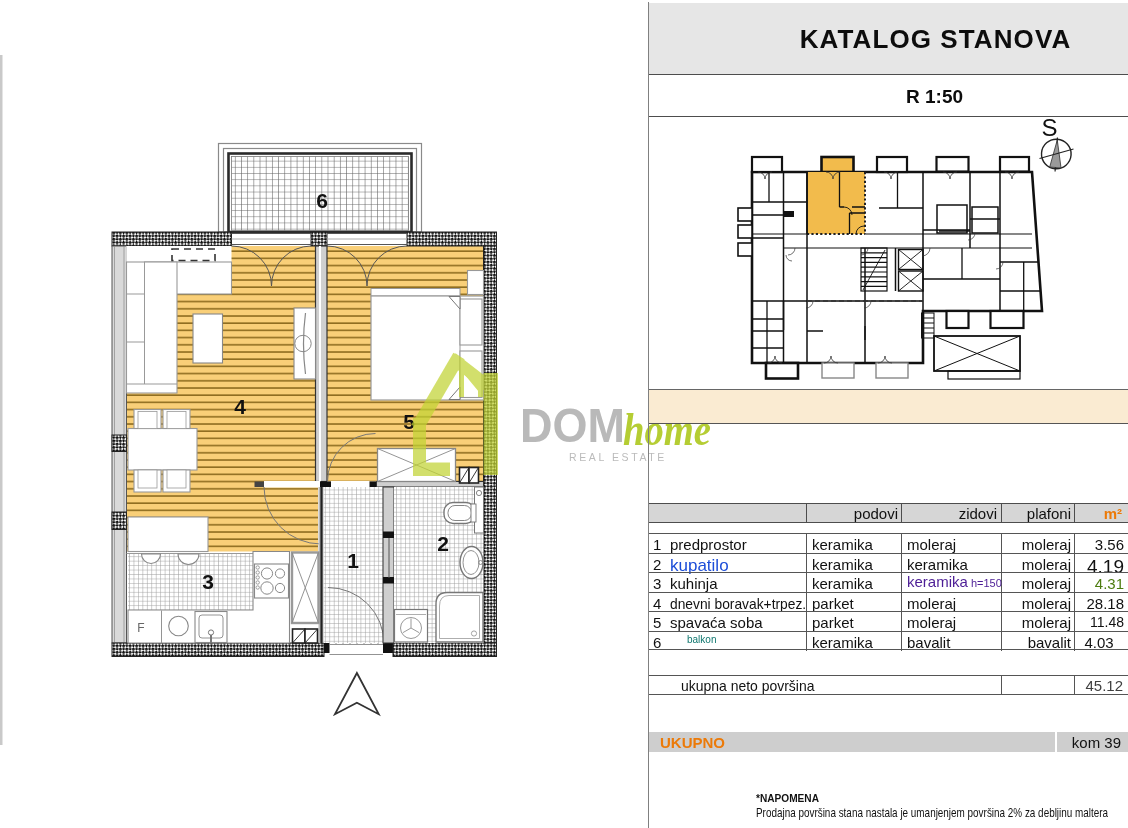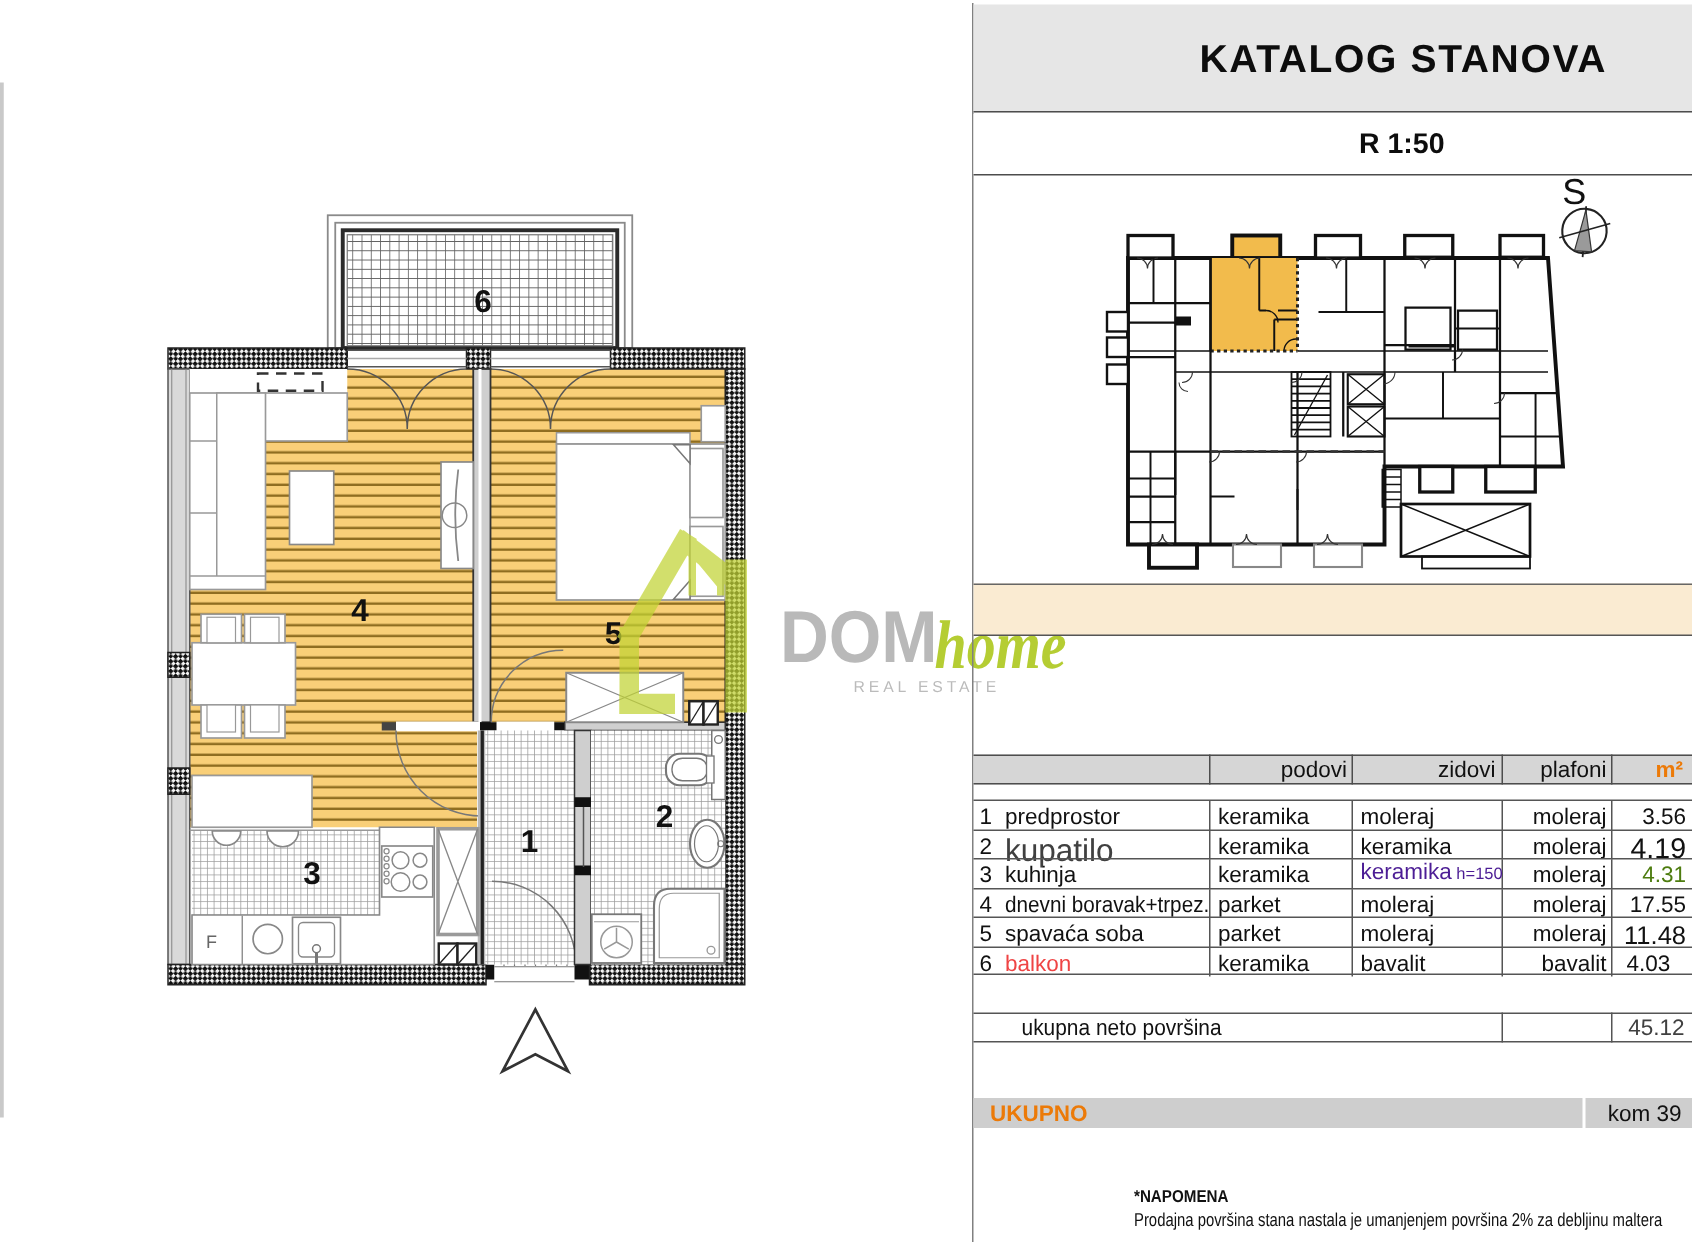--- a/index.html
+++ b/index.html
@@ -421,21 +421,21 @@
       <div class="abs" style="left:258px;top:2px;font-size:15px;color:#111;">moleraj<span style="font-size:11px"></span></div>
       <div class="abs" style="left:352px;top:2px;width:70px;text-align:right;font-size:15px;color:#111;">moleraj</div>
       <div class="abs" style="left:425px;top:2px;width:50px;text-align:right;font-size:15px;color:#111;">3.56</div>
     </div>
 <div class="abs" style="left:649px;top:552.5px;width:479px;height:19.5px;border-top:1px solid #555;">
       <div class="abs" style="left:157px;top:0;width:1px;height:19.5px;background:#555"></div>
       <div class="abs" style="left:252px;top:0;width:1px;height:19.5px;background:#555"></div>
       <div class="abs" style="left:352px;top:0;width:1px;height:19.5px;background:#555"></div>
       <div class="abs" style="left:425px;top:0;width:1px;height:19.5px;background:#555"></div>
       <div class="abs" style="left:4px;top:2px;font-size:15px;color:#111;">2</div>
-      <div class="abs" style="left:21px;top:2px;font-size:21px;color:#404040;white-space:nowrap;">kupatilo</div>
+      <div class="abs" style="left:21px;top:2px;font-size:17px;color:#1d4ed8;white-space:nowrap;">kupatilo</div>
       <div class="abs" style="left:163px;top:2px;font-size:15px;color:#111;">keramika</div>
       <div class="abs" style="left:258px;top:2px;font-size:15px;color:#111;">keramika<span style="font-size:11px"></span></div>
       <div class="abs" style="left:352px;top:2px;width:70px;text-align:right;font-size:15px;color:#111;">moleraj</div>
       <div class="abs" style="left:425px;top:2px;width:50px;text-align:right;font-size:19px;color:#111;">4.19</div>
     </div>
 <div class="abs" style="left:649px;top:572.0px;width:479px;height:19.5px;border-top:1px solid #555;">
       <div class="abs" style="left:157px;top:0;width:1px;height:19.5px;background:#555"></div>
       <div class="abs" style="left:252px;top:0;width:1px;height:19.5px;background:#555"></div>
       <div class="abs" style="left:352px;top:0;width:1px;height:19.5px;background:#555"></div>
       <div class="abs" style="left:425px;top:0;width:1px;height:19.5px;background:#555"></div>
@@ -449,41 +449,41 @@
 <div class="abs" style="left:649px;top:591.5px;width:479px;height:19.5px;border-top:1px solid #555;">
       <div class="abs" style="left:157px;top:0;width:1px;height:19.5px;background:#555"></div>
       <div class="abs" style="left:252px;top:0;width:1px;height:19.5px;background:#555"></div>
       <div class="abs" style="left:352px;top:0;width:1px;height:19.5px;background:#555"></div>
       <div class="abs" style="left:425px;top:0;width:1px;height:19.5px;background:#555"></div>
       <div class="abs" style="left:4px;top:2px;font-size:15px;color:#111;">4</div>
       <div class="abs" style="left:21px;top:2px;font-size:15px;color:#111;white-space:nowrap;transform:scaleX(0.92);transform-origin:left;">dnevni boravak+trpez.</div>
       <div class="abs" style="left:163px;top:2px;font-size:15px;color:#111;">parket</div>
       <div class="abs" style="left:258px;top:2px;font-size:15px;color:#111;">moleraj<span style="font-size:11px"></span></div>
       <div class="abs" style="left:352px;top:2px;width:70px;text-align:right;font-size:15px;color:#111;">moleraj</div>
-      <div class="abs" style="left:425px;top:2px;width:50px;text-align:right;font-size:15px;color:#111;">17.55</div>
+      <div class="abs" style="left:425px;top:2px;width:50px;text-align:right;font-size:15px;color:#111;">28.18</div>
     </div>
 <div class="abs" style="left:649px;top:611.0px;width:479px;height:19.5px;border-top:1px solid #555;">
       <div class="abs" style="left:157px;top:0;width:1px;height:19.5px;background:#555"></div>
       <div class="abs" style="left:252px;top:0;width:1px;height:19.5px;background:#555"></div>
       <div class="abs" style="left:352px;top:0;width:1px;height:19.5px;background:#555"></div>
       <div class="abs" style="left:425px;top:0;width:1px;height:19.5px;background:#555"></div>
       <div class="abs" style="left:4px;top:2px;font-size:15px;color:#111;">5</div>
       <div class="abs" style="left:21px;top:2px;font-size:15px;color:#111;white-space:nowrap;">spavaća soba</div>
       <div class="abs" style="left:163px;top:2px;font-size:15px;color:#111;">parket</div>
       <div class="abs" style="left:258px;top:2px;font-size:15px;color:#111;">moleraj<span style="font-size:11px"></span></div>
       <div class="abs" style="left:352px;top:2px;width:70px;text-align:right;font-size:15px;color:#111;">moleraj</div>
-      <div class="abs" style="left:425px;top:2px;width:50px;text-align:right;font-size:17px;color:#111;">11.48</div>
+      <div class="abs" style="left:425px;top:2px;width:50px;text-align:right;font-size:14px;color:#111;">11.48</div>
     </div>
 <div class="abs" style="left:649px;top:630.5px;width:479px;height:19.5px;border-top:1px solid #555;border-bottom:1px solid #555;">
       <div class="abs" style="left:157px;top:0;width:1px;height:19.5px;background:#555"></div>
       <div class="abs" style="left:252px;top:0;width:1px;height:19.5px;background:#555"></div>
       <div class="abs" style="left:352px;top:0;width:1px;height:19.5px;background:#555"></div>
       <div class="abs" style="left:425px;top:0;width:1px;height:19.5px;background:#555"></div>
       <div class="abs" style="left:4px;top:2px;font-size:15px;color:#111;">6</div>
-      <div class="abs" style="left:21px;top:2px;font-size:15px;color:#ef4444;white-space:nowrap;">balkon</div>
+      <div class="abs" style="left:38px;top:2px;font-size:10px;color:#0f766e;white-space:nowrap;">balkon</div>
       <div class="abs" style="left:163px;top:2px;font-size:15px;color:#111;">keramika</div>
       <div class="abs" style="left:258px;top:2px;font-size:15px;color:#111;">bavalit<span style="font-size:11px"></span></div>
       <div class="abs" style="left:352px;top:2px;width:70px;text-align:right;font-size:15px;color:#111;">bavalit</div>
       <div class="abs" style="left:425px;top:2px;width:50px;text-align:center;font-size:15px;color:#111;">4.03</div>
     </div>
 
 <div class="abs" style="left:649px;top:675px;width:479px;height:20px;border-top:1px solid #555;border-bottom:1px solid #555"></div>
 <div class="abs" style="left:1001px;top:675px;width:1px;height:20px;background:#555"></div>
 <div class="abs" style="left:1074px;top:675px;width:1px;height:20px;background:#555"></div>
 

